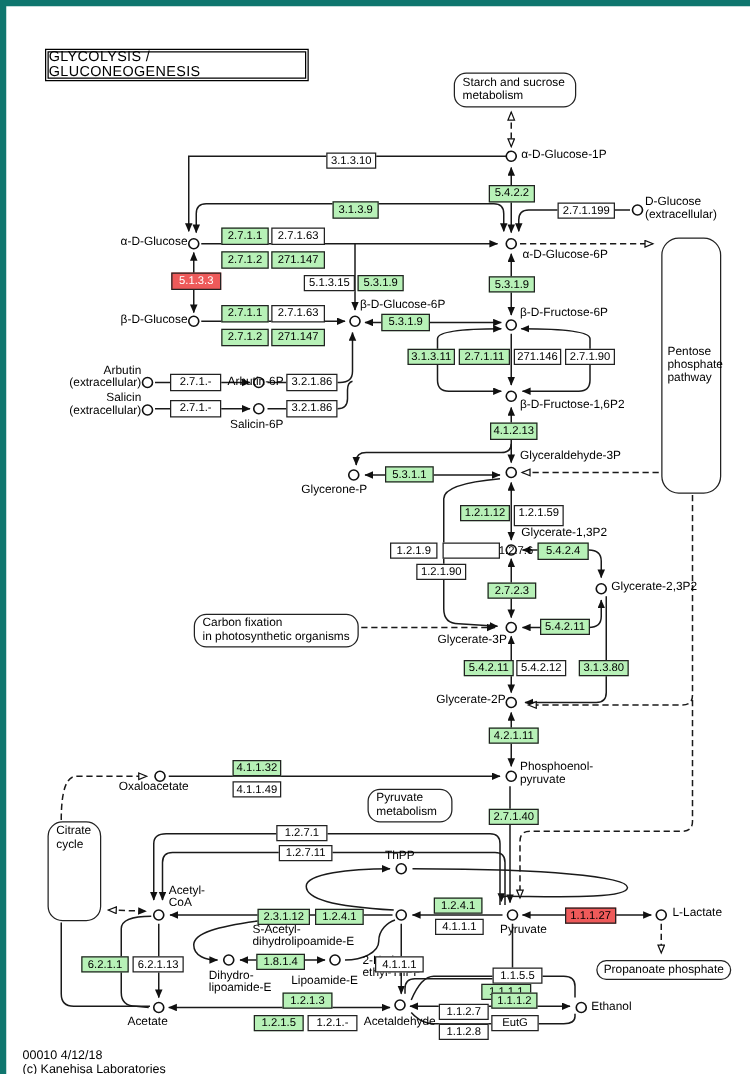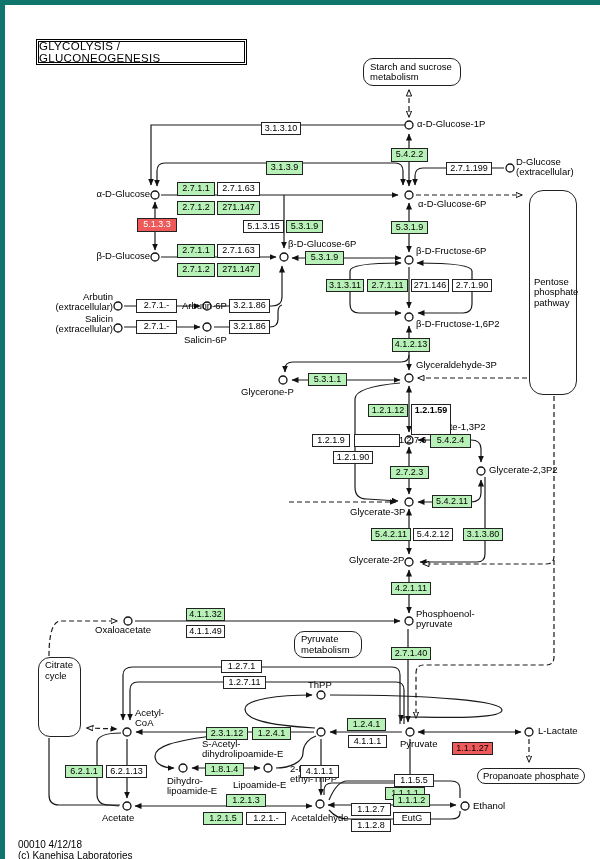--- a/index.html
+++ b/index.html
@@ -2,21 +2,21 @@
 <html><head>
 <meta charset="utf-8">
 <style>
   html,body{margin:0;padding:0;background:#fff;}
   .stage{position:relative;width:598px;height:857px;border:5px solid #0f766e;background:#fff;
          font-family:"Liberation Sans",sans-serif;overflow:hidden;}
   svg.wires{position:absolute;left:0;top:0;z-index:1;}
   .ec{position:absolute;z-index:3;box-sizing:border-box;border:1px solid #222;background:#fff;
       font-size:9px;line-height:11px;text-align:center;color:#000;}
   .ec.g{background:#b7f1b7;}
-  .ec.r{background:#ee5a5a;margin-top:16px;}
+  .ec.r{background:#ee5a5a;}
   .ec.rw{background:#ee5a5a;color:#fff;}
   .lbl{position:absolute;z-index:2;font-size:9.5px;line-height:10px;color:#000;white-space:pre-line;}
   .ra{text-align:right;}
   .link{position:absolute;z-index:3;box-sizing:border-box;border:1px solid #222;background:#fff;
         border-radius:10px;font-size:9.5px;line-height:10.5px;display:flex;align-items:center;
         white-space:pre-line;padding:2px 6px;}
   .titlebox{position:absolute;left:33px;top:36px;width:205px;height:20px;z-index:3;
             border:1px solid #000;outline:1px solid #000;outline-offset:1px;background:#fff;
             font-size:11.5px;display:flex;align-items:center;justify-content:center;letter-spacing:.3px;}
   .footer{position:absolute;z-index:2;font-size:10px;line-height:11px;color:#000;}
@@ -136,20 +136,22 @@
   </g>
 </svg>
 
 <div class="titlebox">GLYCOLYSIS / GLUCONEOGENESIS</div>
 
 <div class="link" style="left:358px;top:53px;width:98px;height:28px;justify-content:flex-start;">Starch and sucrose
 metabolism</div>
 <div class="link" style="left:524px;top:185px;width:48px;height:205px;border-radius:14px;padding:2px 4px;">Pentose
 phosphate
 pathway</div>
+<div class="link" style="left:150px;top:486px;width:132px;height:27px;">Carbon fixation
+in photosynthetic organisms</div>
 <div class="link" style="left:289px;top:626px;width:68px;height:27px;">Pyruvate
 metabolism</div>
 <div class="link" style="left:33px;top:652px;width:43px;height:80px;align-items:flex-start;border-radius:12px;">Citrate
 cycle</div>
 <div class="link" style="left:472px;top:763px;width:108px;height:16px;border-radius:8px;justify-content:center;padding:1px 3px;">Propanoate phosphate</div>
 
 <div class="ec" style="left:256px;top:117px;width:40px;height:13px;">3.1.3.10</div>
 <div class="ec g" style="left:261px;top:156px;width:37px;height:14px;">3.1.3.9</div>
 <div class="ec g" style="left:386px;top:143px;width:37px;height:14px;">5.4.2.2</div>
 <div class="ec" style="left:441px;top:157px;width:46px;height:13px;">2.7.1.199</div>
@@ -170,21 +172,21 @@
 <div class="ec" style="left:224px;top:294px;width:41px;height:14px;">3.2.1.86</div>
 <div class="ec" style="left:131px;top:315px;width:41px;height:14px;">2.7.1.-</div>
 <div class="ec" style="left:224px;top:315px;width:41px;height:14px;">3.2.1.86</div>
 <div class="ec g" style="left:321px;top:274px;width:38px;height:13px;">3.1.3.11</div>
 <div class="ec g" style="left:362px;top:274px;width:41px;height:13px;">2.7.1.11</div>
 <div class="ec" style="left:406px;top:274px;width:38px;height:13px;">271.146</div>
 <div class="ec" style="left:447px;top:274px;width:40px;height:13px;">2.7.1.90</div>
 <div class="ec g" style="left:387px;top:333px;width:38px;height:14px;">4.1.2.13</div>
 <div class="ec g" style="left:303px;top:368px;width:39px;height:13px;">5.3.1.1</div>
 <div class="ec g" style="left:363px;top:399px;width:40px;height:13px;">1.2.1.12</div>
-<div class="ec" style="left:406px;top:399px;width:40px;height:31px;font-weight:bold;">1.2.1.59</div>
+<div class="ec" style="left:406px;top:399px;width:40px;height:17px;">1.2.1.59</div>
 <div class="ec" style="left:307px;top:429px;width:38px;height:13px;">1.2.1.9</div>
 <div class="ec" style="left:349px;top:429px;width:38px;height:13px;padding-left:44px;">1.2.7.6</div>
 <div class="ec" style="left:328px;top:446px;width:40px;height:13px;">1.2.1.90</div>
 <div class="ec g" style="left:425px;top:429px;width:41px;height:14px;">5.4.2.4</div>
 <div class="ec g" style="left:385px;top:461px;width:39px;height:13px;">2.7.2.3</div>
 <div class="ec g" style="left:427px;top:490px;width:40px;height:13px;">5.4.2.11</div>
 <div class="ec g" style="left:366px;top:523px;width:40px;height:13px;">5.4.2.11</div>
 <div class="ec" style="left:408px;top:523px;width:40px;height:13px;">5.4.2.12</div>
 <div class="ec g" style="left:458px;top:523px;width:40px;height:13px;">3.1.3.80</div>
 <div class="ec g" style="left:386px;top:577px;width:40px;height:13px;">4.2.1.11</div>

